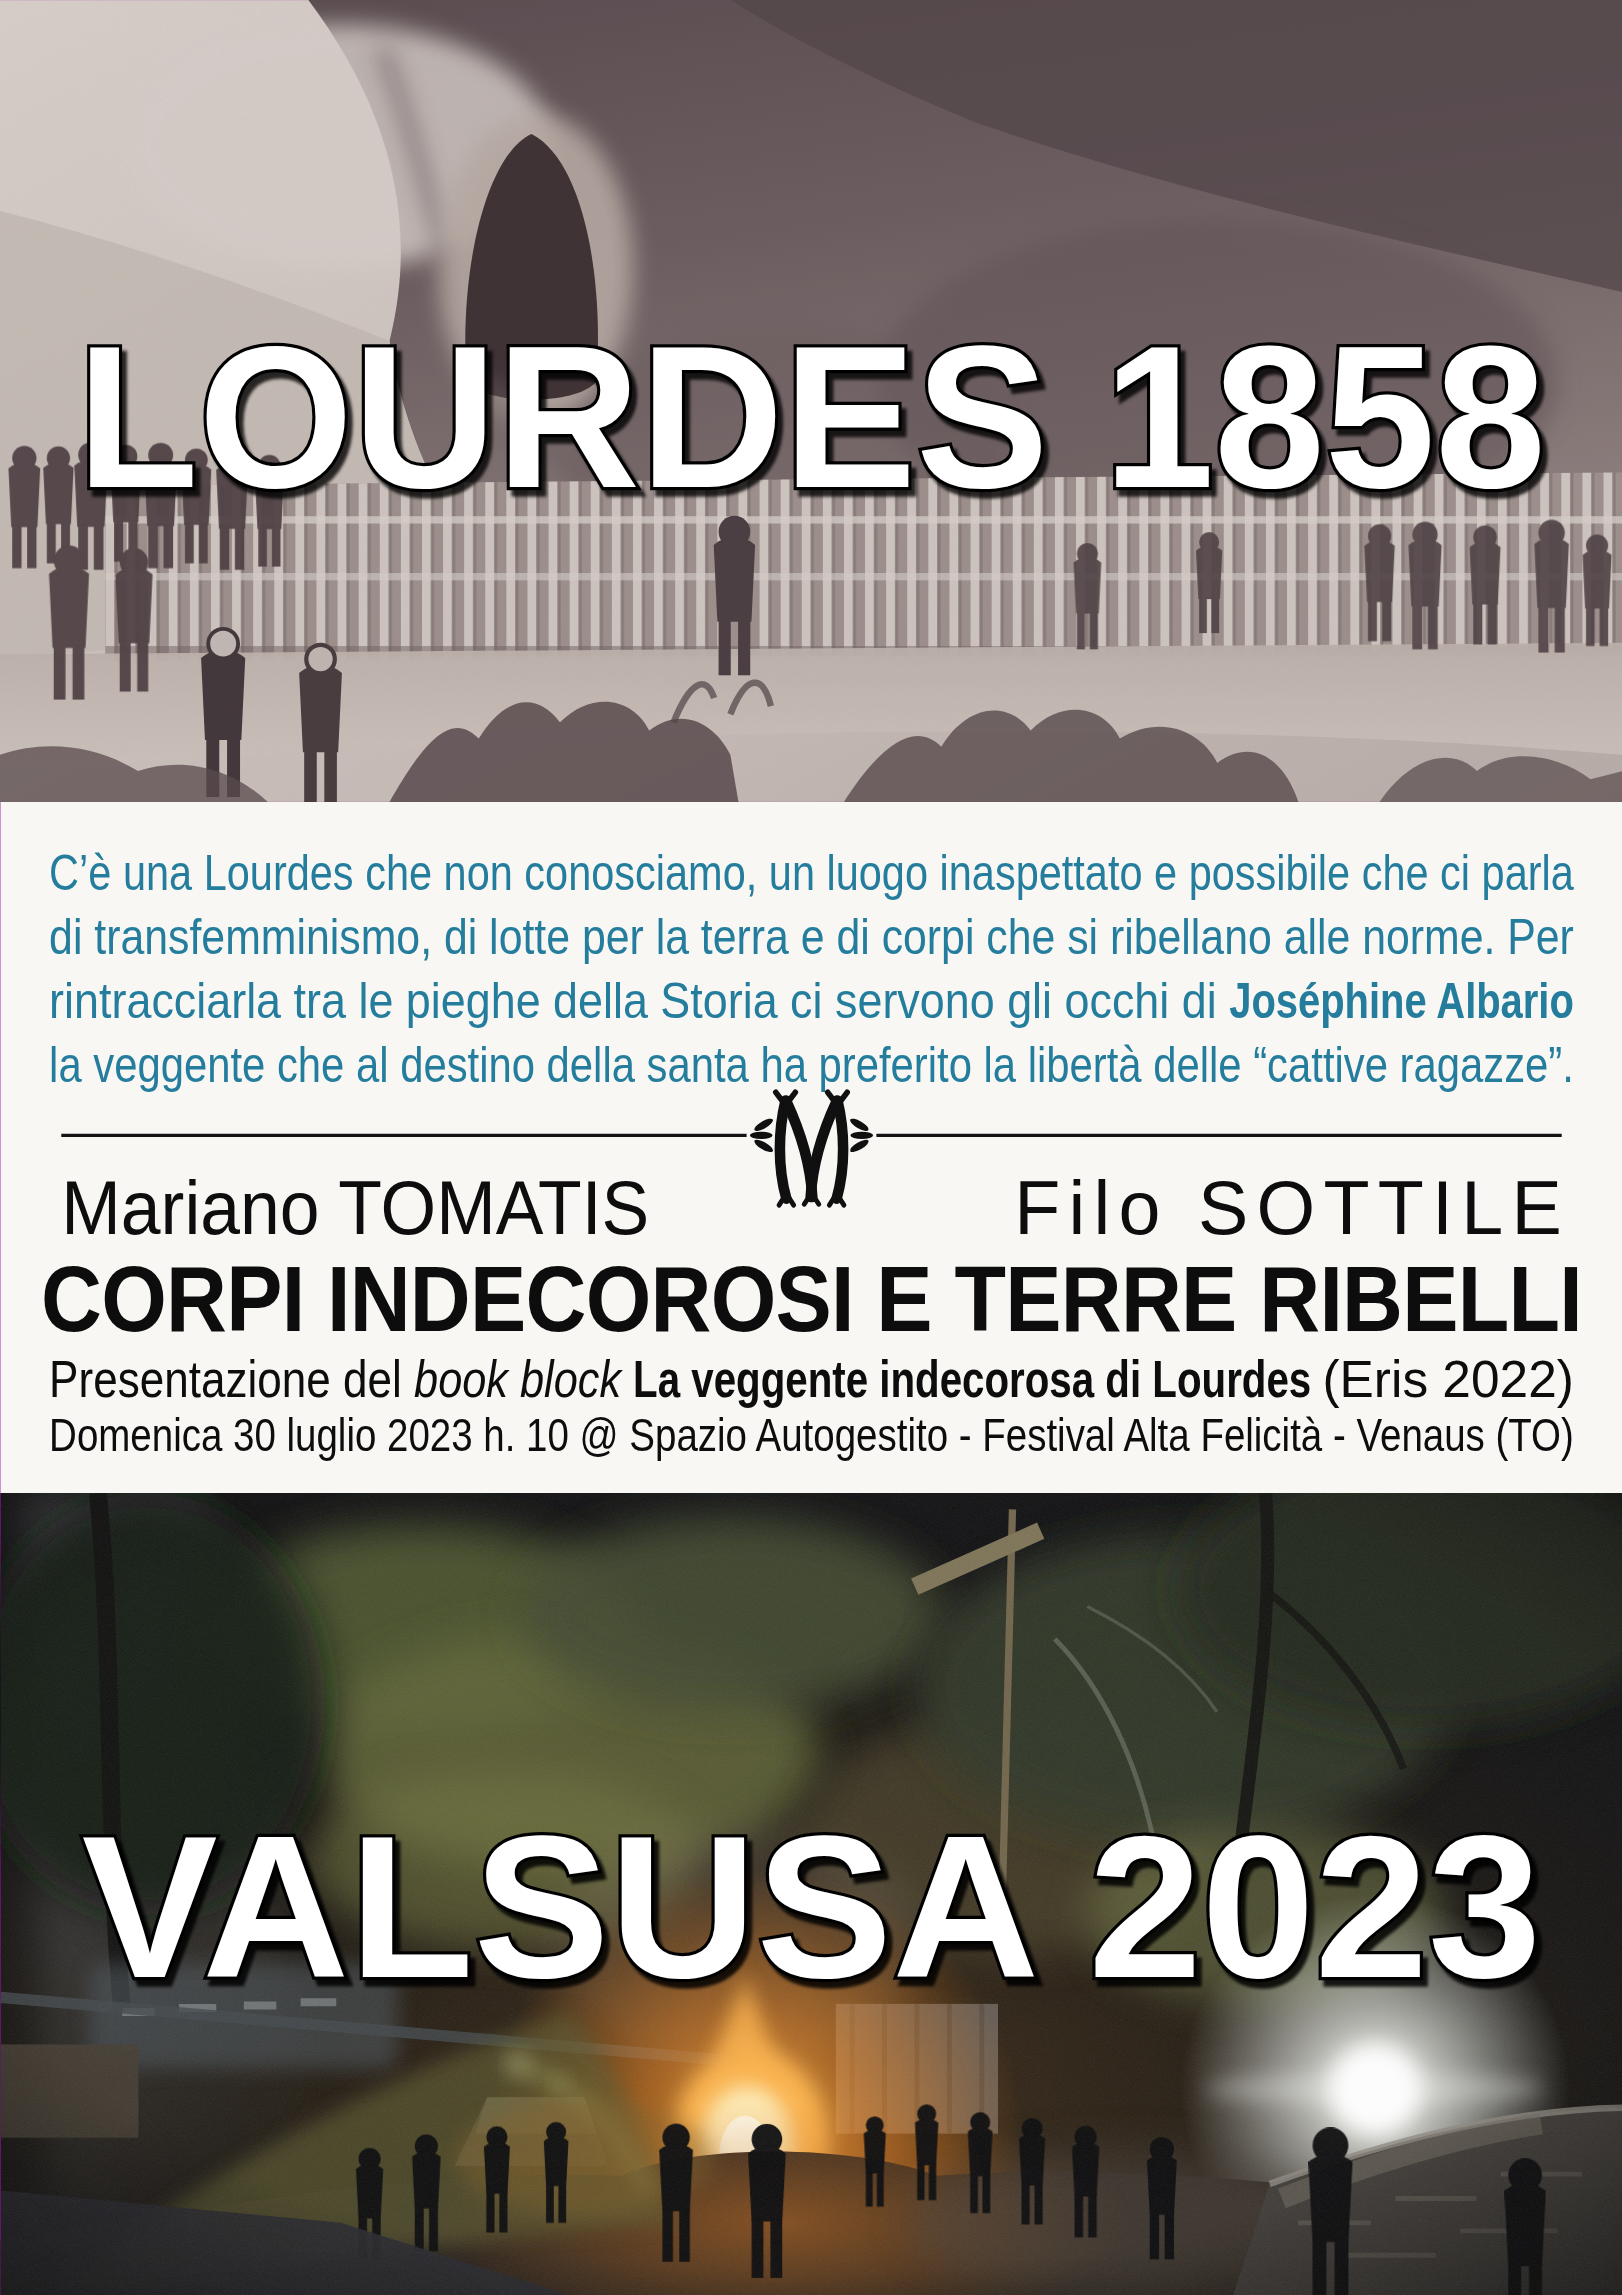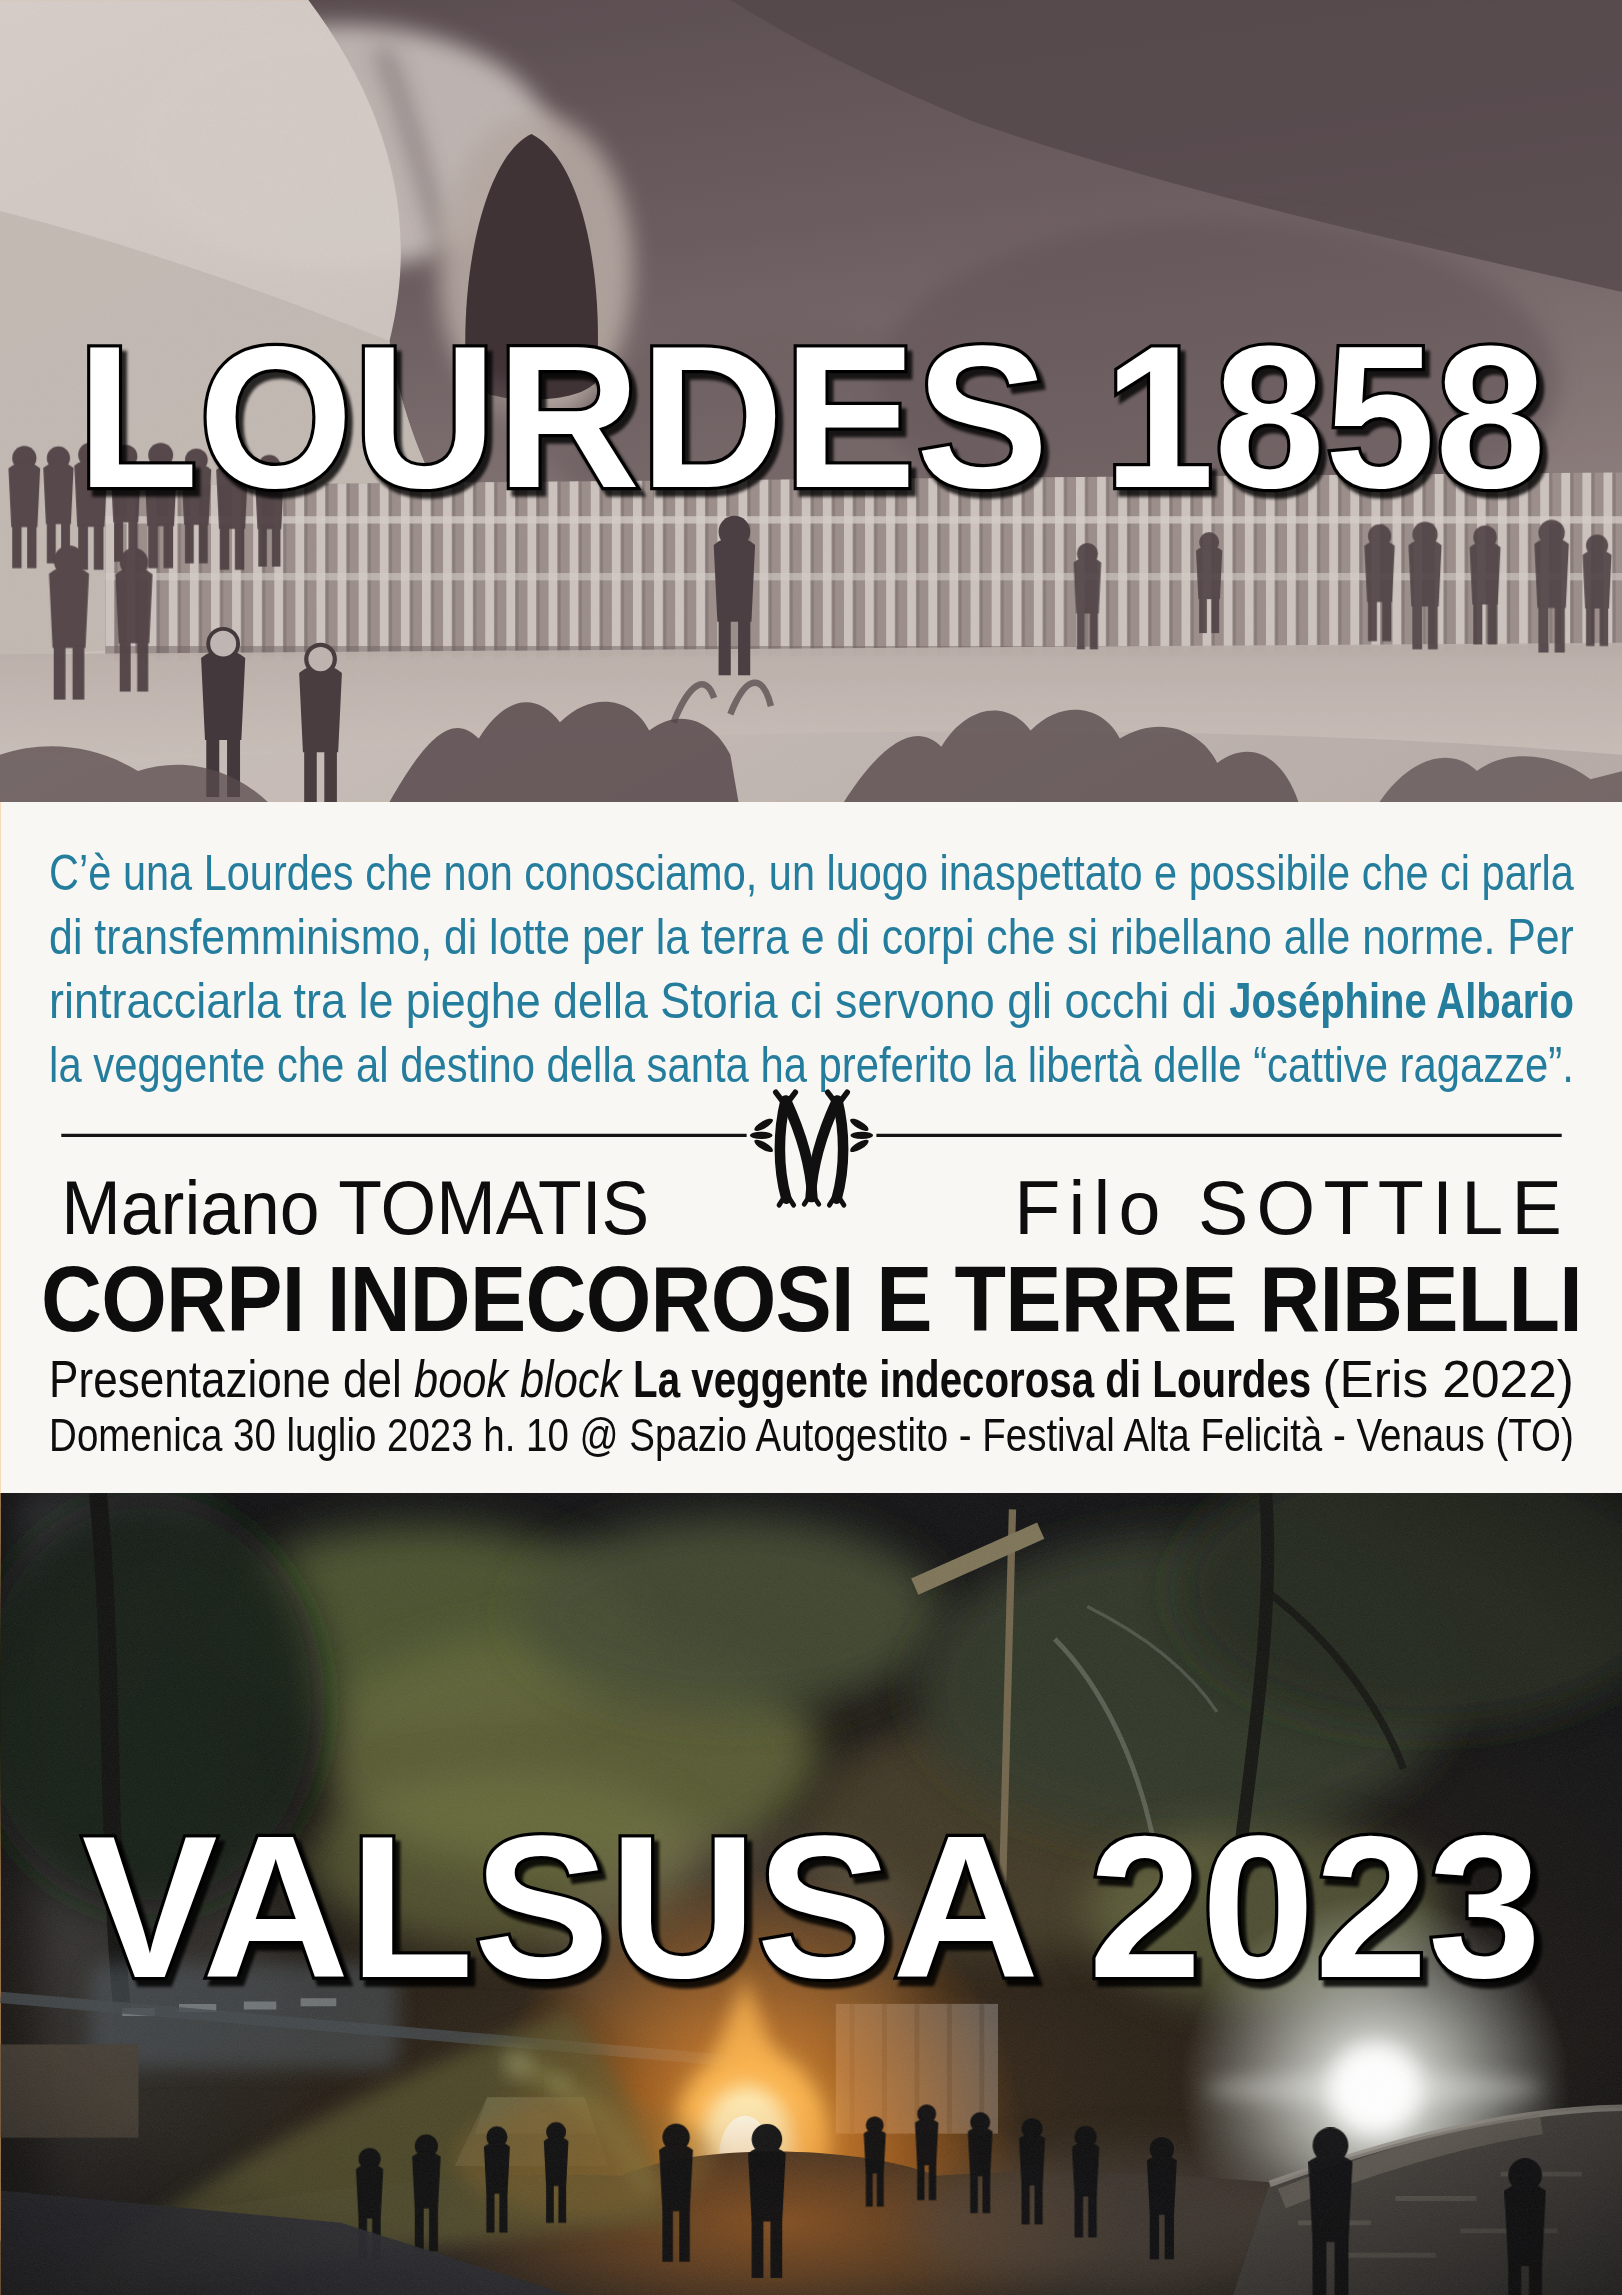--- a/index.html
+++ b/index.html
@@ -1,17 +1,17 @@
 <!DOCTYPE html>
 <html style="font-size:13px"><head>
 <meta charset="utf-8">
 <style>
   html,body{margin:0;padding:0;background:#1c1c1c;}
   .poster{
-    width:1623px;height:2295px;position:relative;background:#fdba74;
+    width:1623px;height:2295px;position:relative;background:#a21caf;
     font-family:"Liberation Sans", sans-serif; overflow:hidden;
   }
   section{display:block;line-height:0;}
   svg{display:block;}
 
   
   .banner-title{
     font-family:"Liberation Sans", sans-serif;
     font-weight:bold;
     fill:#ffffff;

